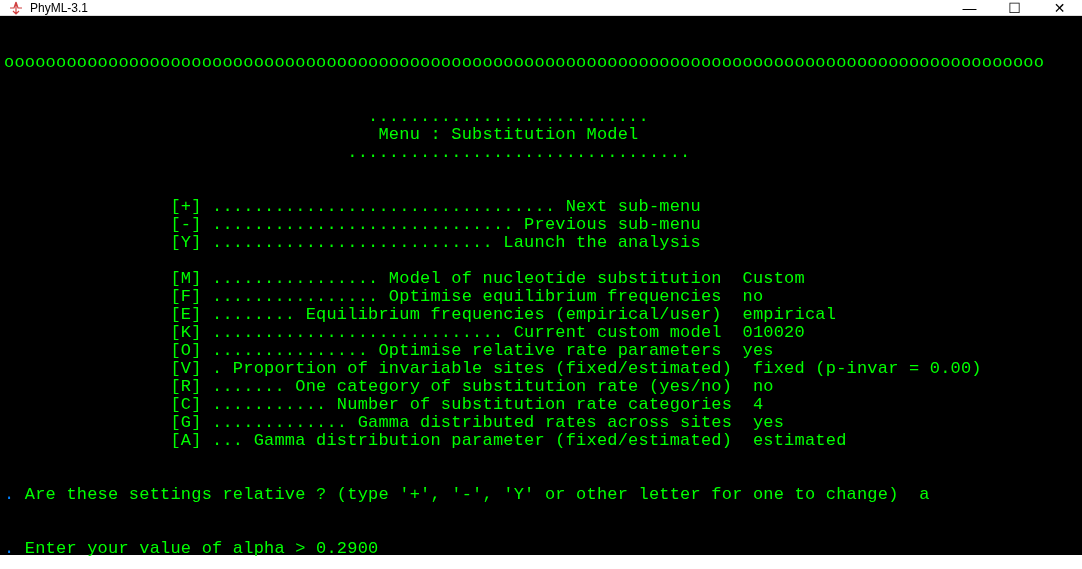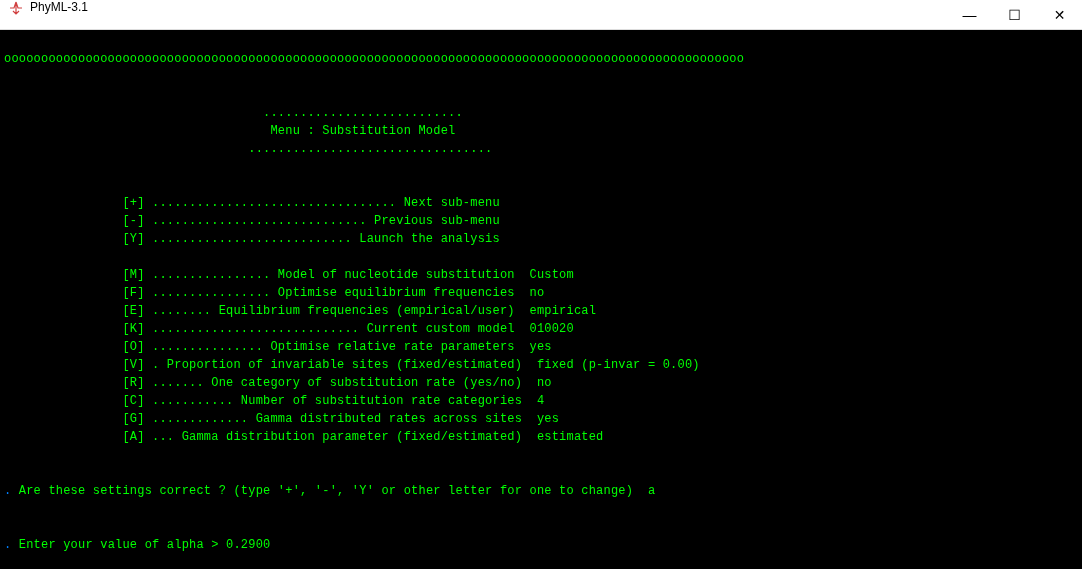--- a/index.html
+++ b/index.html
@@ -4,24 +4,24 @@
   <style>
     * { margin: 0; padding: 0; box-sizing: border-box; }
     body {
       font-family: "Consolas", "Courier New", monospace;
       background: #fff;
       width: 1082px;
       height: 569px;
       overflow: hidden;
     }
     .titlebar {
-      height: 30px;
+      height: 16px;
       background: #fff;
       display: flex;
-      align-items: flex-start;
+      align-items: center;
       padding: 0 0 0 8px;
       border-bottom: 1px solid #ddd;
     }
     .app-icon {
       width: 16px;
       height: 16px;
       margin-right: 6px;
       display: inline-flex;
       align-items: center;
       justify-content: center;
@@ -41,23 +41,23 @@
       display: flex;
       align-items: center;
       justify-content: center;
       font-size: 14px;
       color: #000;
       font-family: -apple-system, "Segoe UI", sans-serif;
     }
     .terminal {
       background: #000;
       color: #00ff00;
-      font-size: 12px;
+      font-size: 17px;
       line-height: 18px;
-      padding: 2px 4px;
+      padding: 20px 4px;
       height: calc(569px - 30px);
       white-space: pre;
       letter-spacing: 0.2px;
     }
     .dot-prefix { color: #0080ff; }
     #terminal-content { white-space: pre; }
   </style>
 </head>
 <body>
 
@@ -93,13 +93,13 @@
                 [E] ........ Equilibrium frequencies (empirical/user)  empirical
                 [K] ............................ Current custom model  010020
                 [O] ............... Optimise relative rate parameters  yes
                 [V] . Proportion of invariable sites (fixed/estimated)  fixed (p-invar = 0.00)
                 [R] ....... One category of substitution rate (yes/no)  no
                 [C] ........... Number of substitution rate categories  4
                 [G] ............. Gamma distributed rates across sites  yes
                 [A] ... Gamma distribution parameter (fixed/estimated)  estimated
 
 
-<div><span class="dot-prefix">. </span><span>Are these settings correct ? (type '+', '-', 'Y' or other letter for one to change)  a</span></div><div> </div><div> </div><div><span class="dot-prefix">. </span><span>Enter your value of alpha &gt; 0.2900</span></div></div></div>
+<div><span class="dot-prefix">. </span><span>Are these settings relative ? (type '+', '-', 'Y' or other letter for one to change)  a</span></div><div> </div><div> </div><div><span class="dot-prefix">. </span><span>Enter your value of alpha &gt; 0.2900</span></div></div></div>
 
 </body></html>

